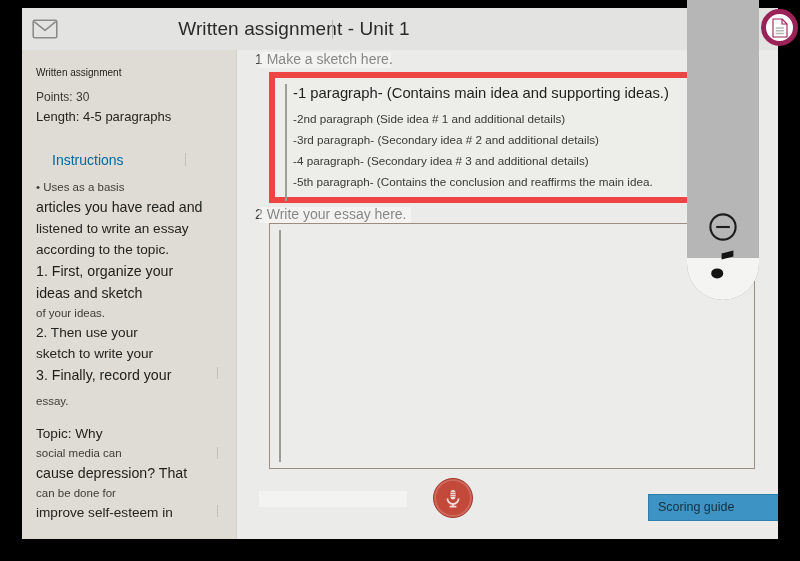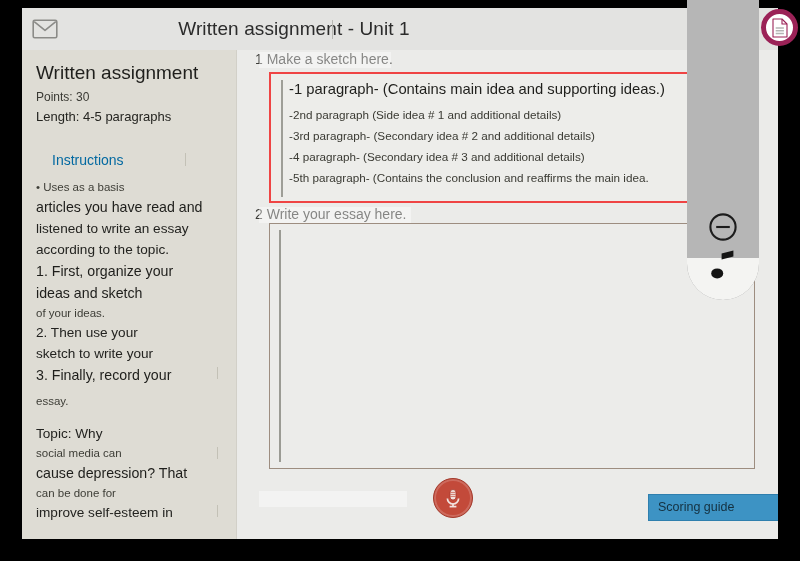--- a/index.html
+++ b/index.html
@@ -79,21 +79,21 @@
     left: 0;
     top: 42px;
     width: 214px;
     height: 489px;
     background: #dedcd4;
     padding: 10px 12px 0 14px;
     box-sizing: border-box;
     color: #35352f;
   }
   .assign-title {
-    font-size: 19px;
+    font-size: 10px;
     color: #1f1f1c;
     margin: 4px 0 7px 0;
     line-height: 18px;
   }
   .assign-meta-sm {
     font-size: 12px;
     color: #3a3a34;
     line-height: 16px;
     margin: 0 0 3px 0;
   }
@@ -166,21 +166,21 @@
   .step-num { color: #3a3a36; }
 
   
   #sketch-box {
     position: absolute;
     left: 32px;
     top: 22px;
     width: 486px;
     height: 131px;
     background: #ededea;
-    border: 2px solid #ef4444;
+    border: 6px solid #ef4444;
     box-sizing: border-box;
   }
   #sketch-rule {
     position: absolute;
     left: 10px;
     top: 6px;
     width: 2px;
     height: 117px;
     background: #9e9e97;
   }

